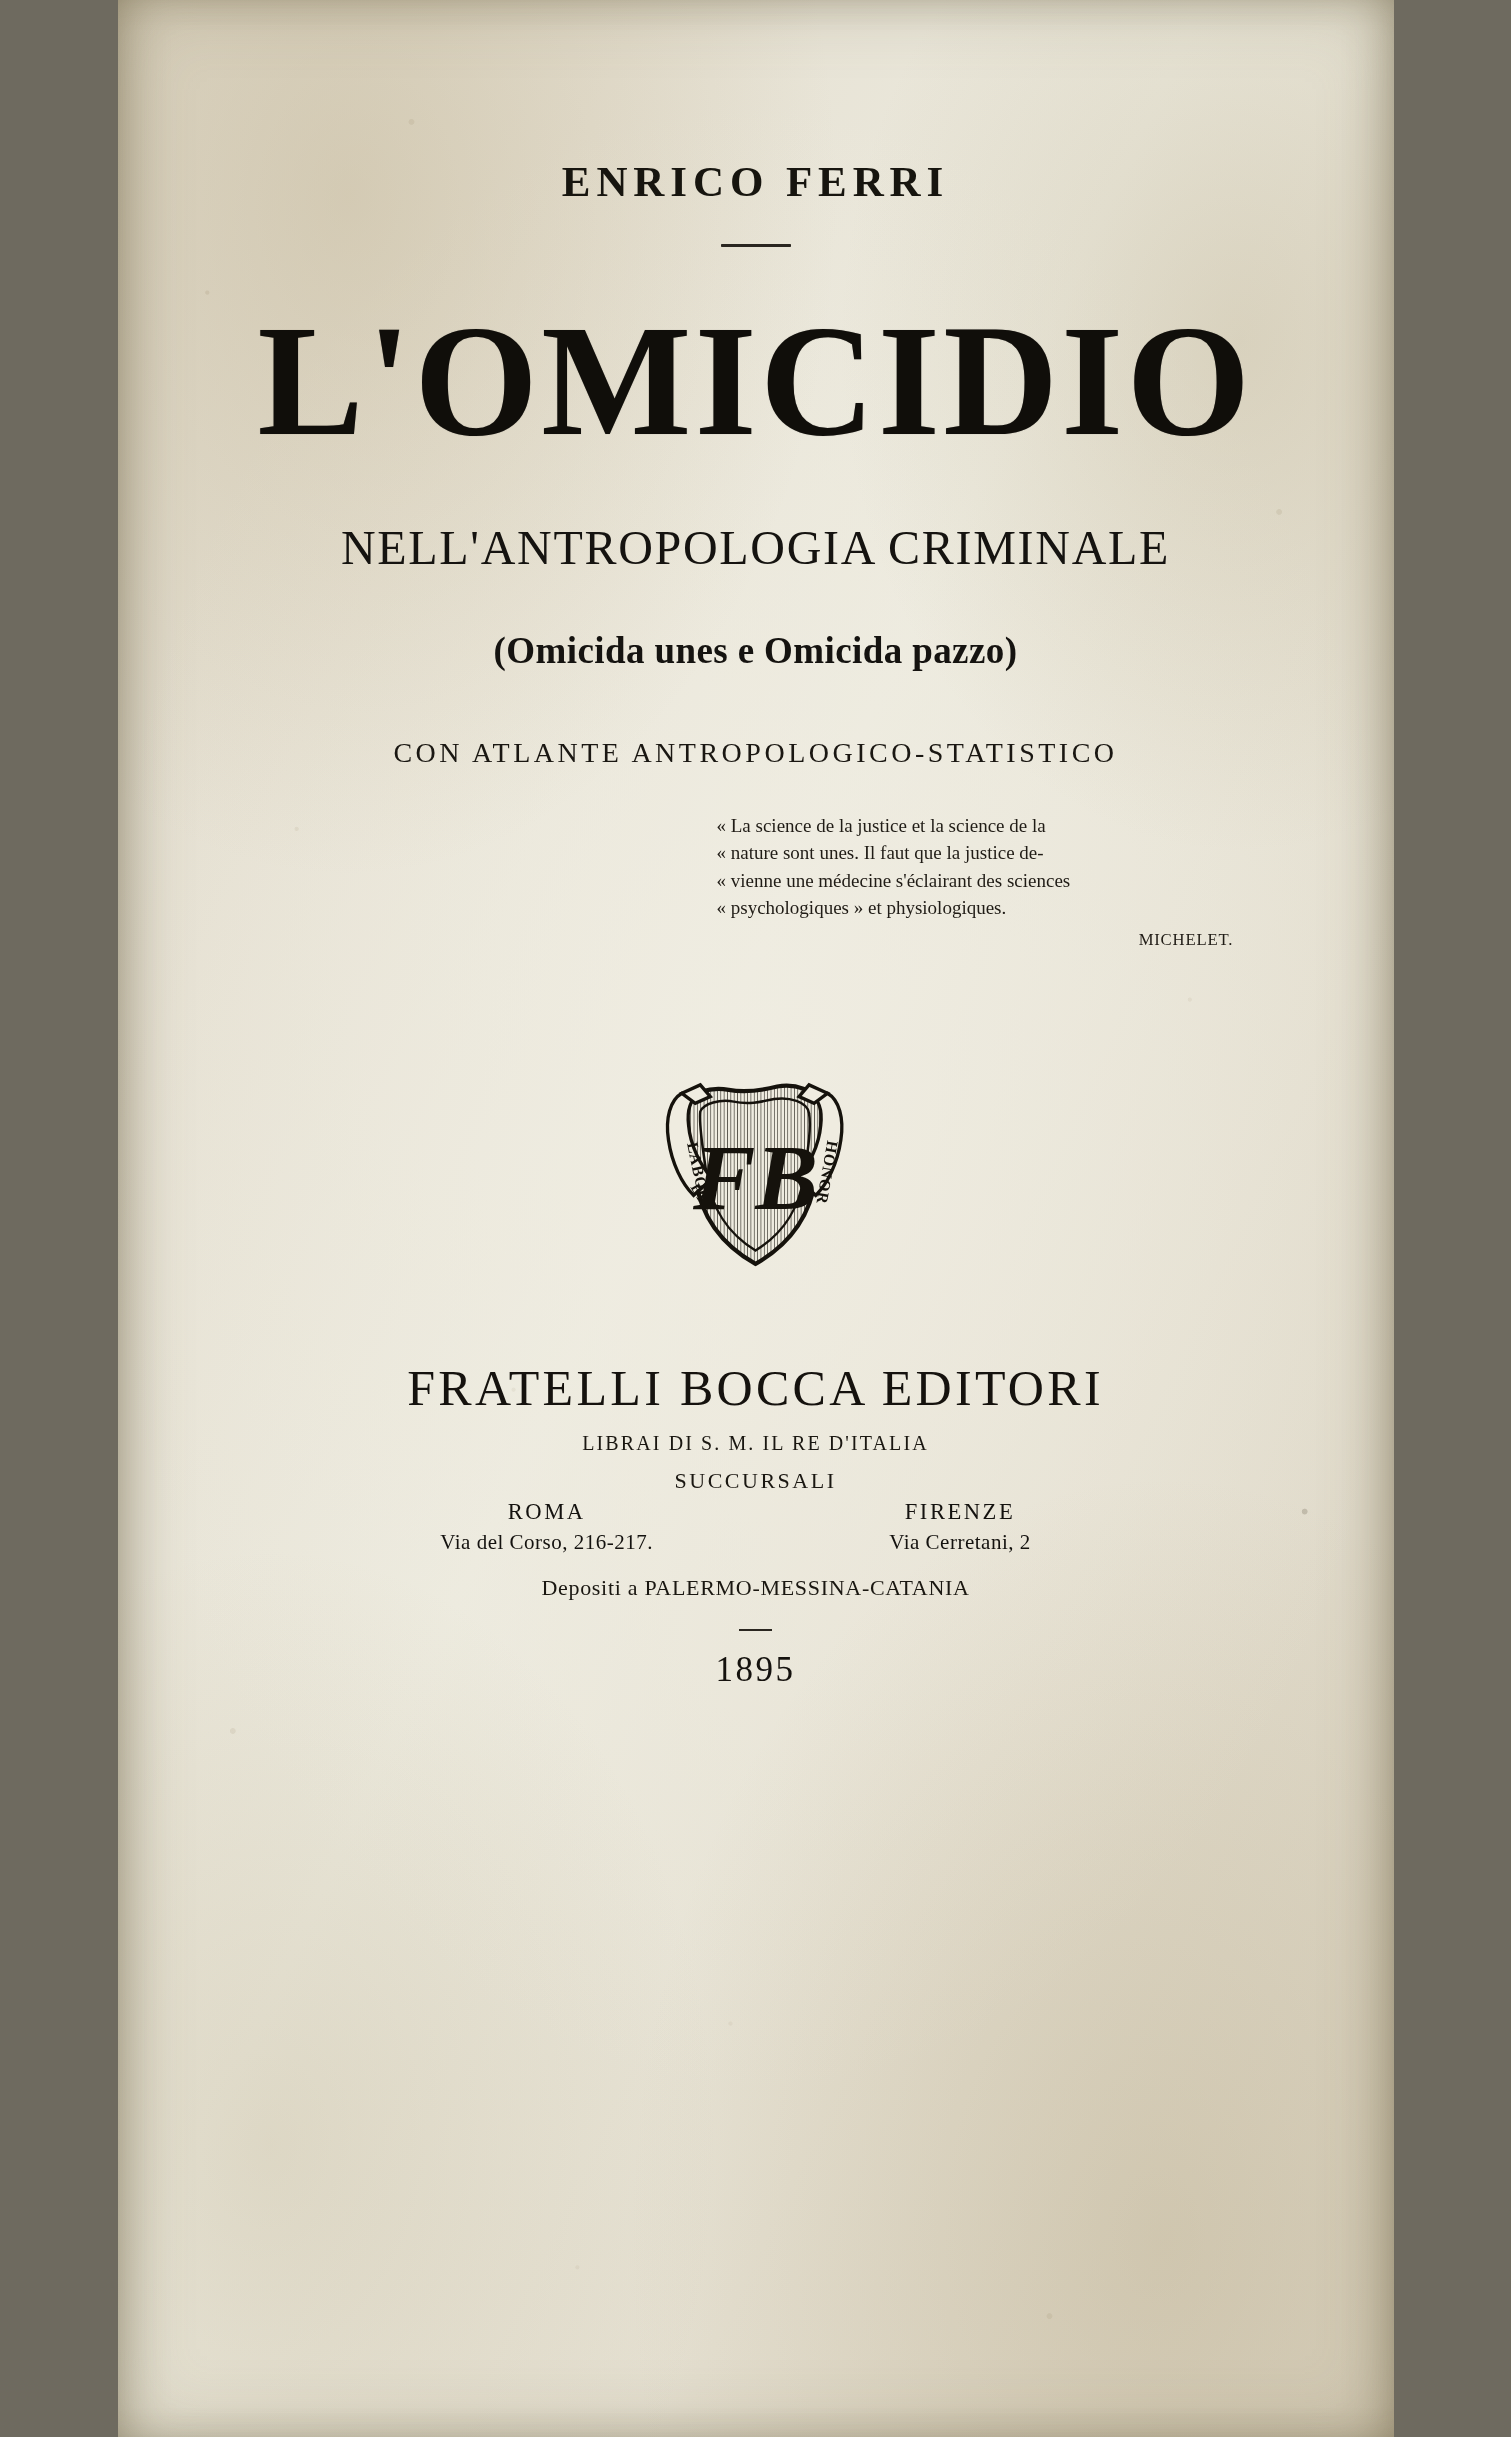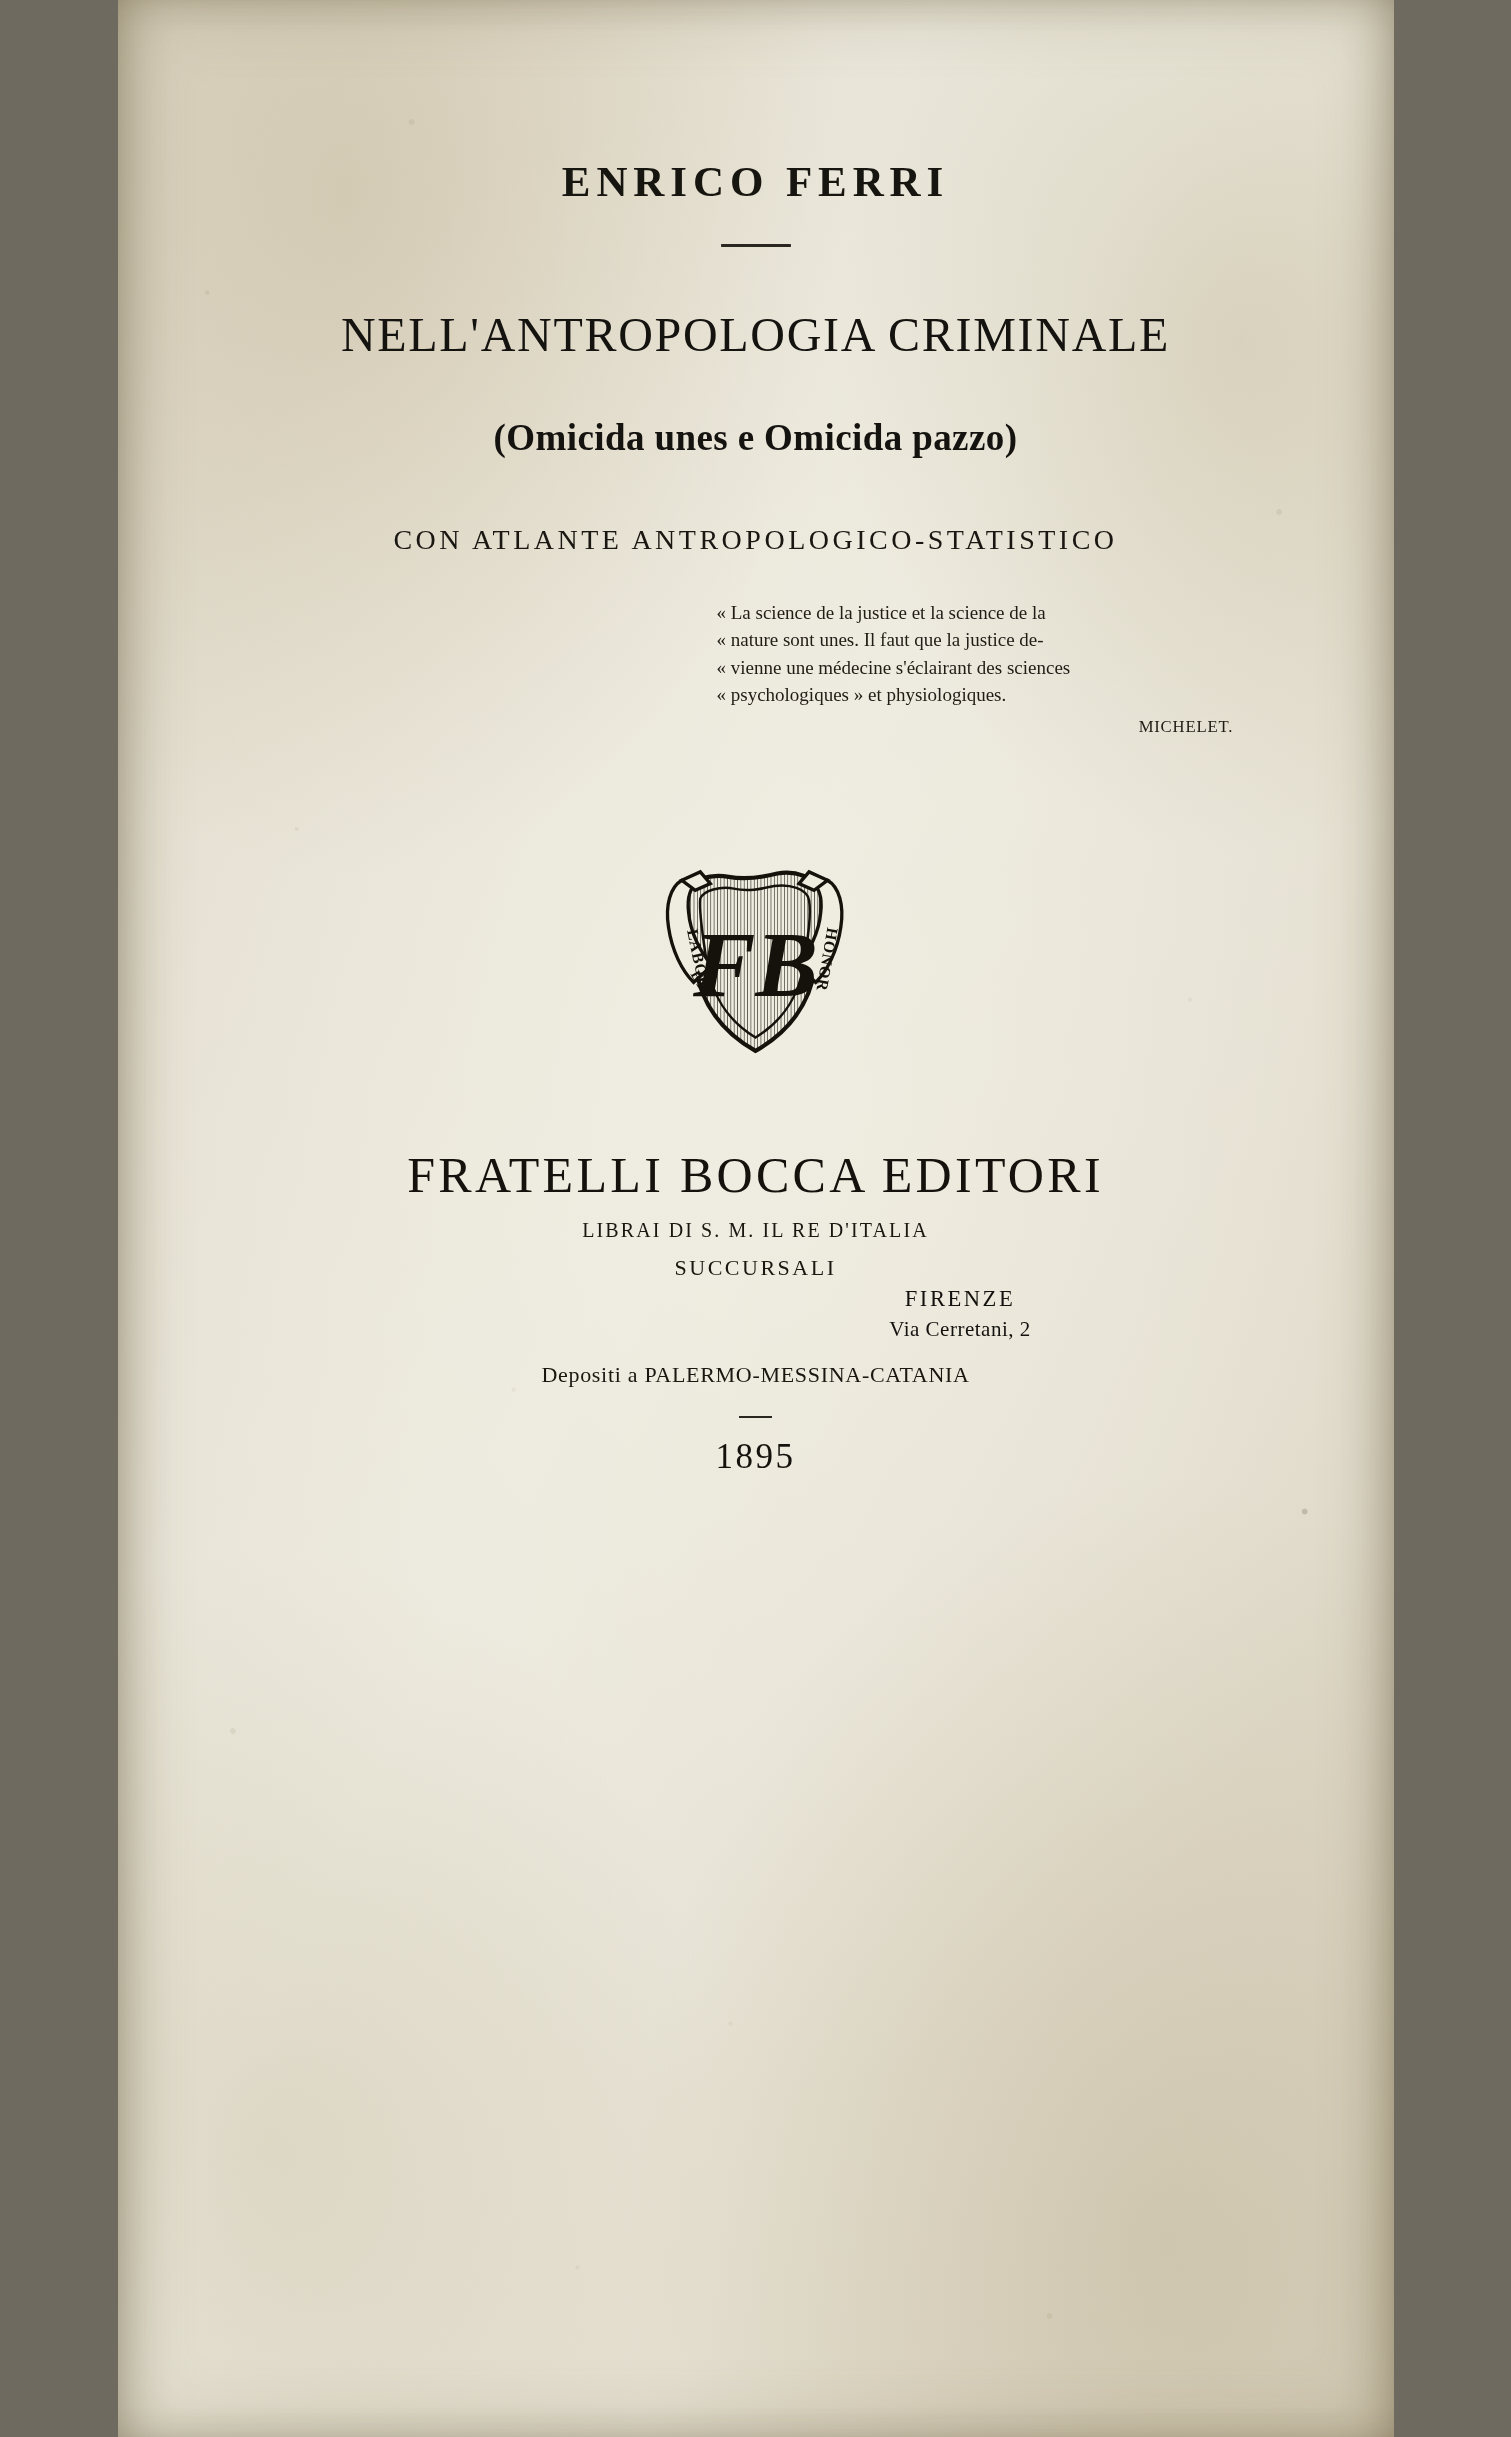--- a/index.html
+++ b/index.html
@@ -202,20 +202,21 @@
 <div class="page">
   <div class="grain"></div>
   <div class="edge-shadow"></div>
 
   <div class="content">
 
     <div class="author">ENRICO FERRI</div>
 
     <div class="rule-short"></div>
 
+    <div class="main-title">L'OMICIDIO</div>
 
     <div class="subtitle-1">NELL'ANTROPOLOGIA CRIMINALE</div>
 
     <div class="subtitle-2">(Omicida unes e Omicida pazzo)</div>
 
     <div class="subtitle-3">CON ATLANTE ANTROPOLOGICO-STATISTICO</div>
 
     <div class="epigraph">
       <div class="line">« La science de la justice et la science de la</div>
       <div class="line">« nature sont unes. Il faut que la justice de-</div>
@@ -258,20 +259,24 @@
           <text x="150" y="186" text-anchor="middle" fill="#15120c" font-family="'Liberation Serif', serif" font-size="112" font-weight="700" style="font-style:italic">FB</text>
         </g>
       </svg>
     </div>
 
     <div class="imprint-publisher">FRATELLI BOCCA EDITORI</div>
     <div class="imprint-sub">LIBRAI DI S. M. IL RE D'ITALIA</div>
     <div class="succursali">SUCCURSALI</div>
 
     <div class="branches">
+      <div class="branch left">
+        <div class="branch-city">ROMA</div>
+        <div class="branch-addr">Via del Corso, 216-217.</div>
+      </div>
       <div class="branch right">
         <div class="branch-city">FIRENZE</div>
         <div class="branch-addr">Via Cerretani, 2</div>
       </div>
     </div>
 
     <div class="depositi">Depositi a PALERMO-MESSINA-CATANIA</div>
 
     <div class="rule-tiny"></div>
 

